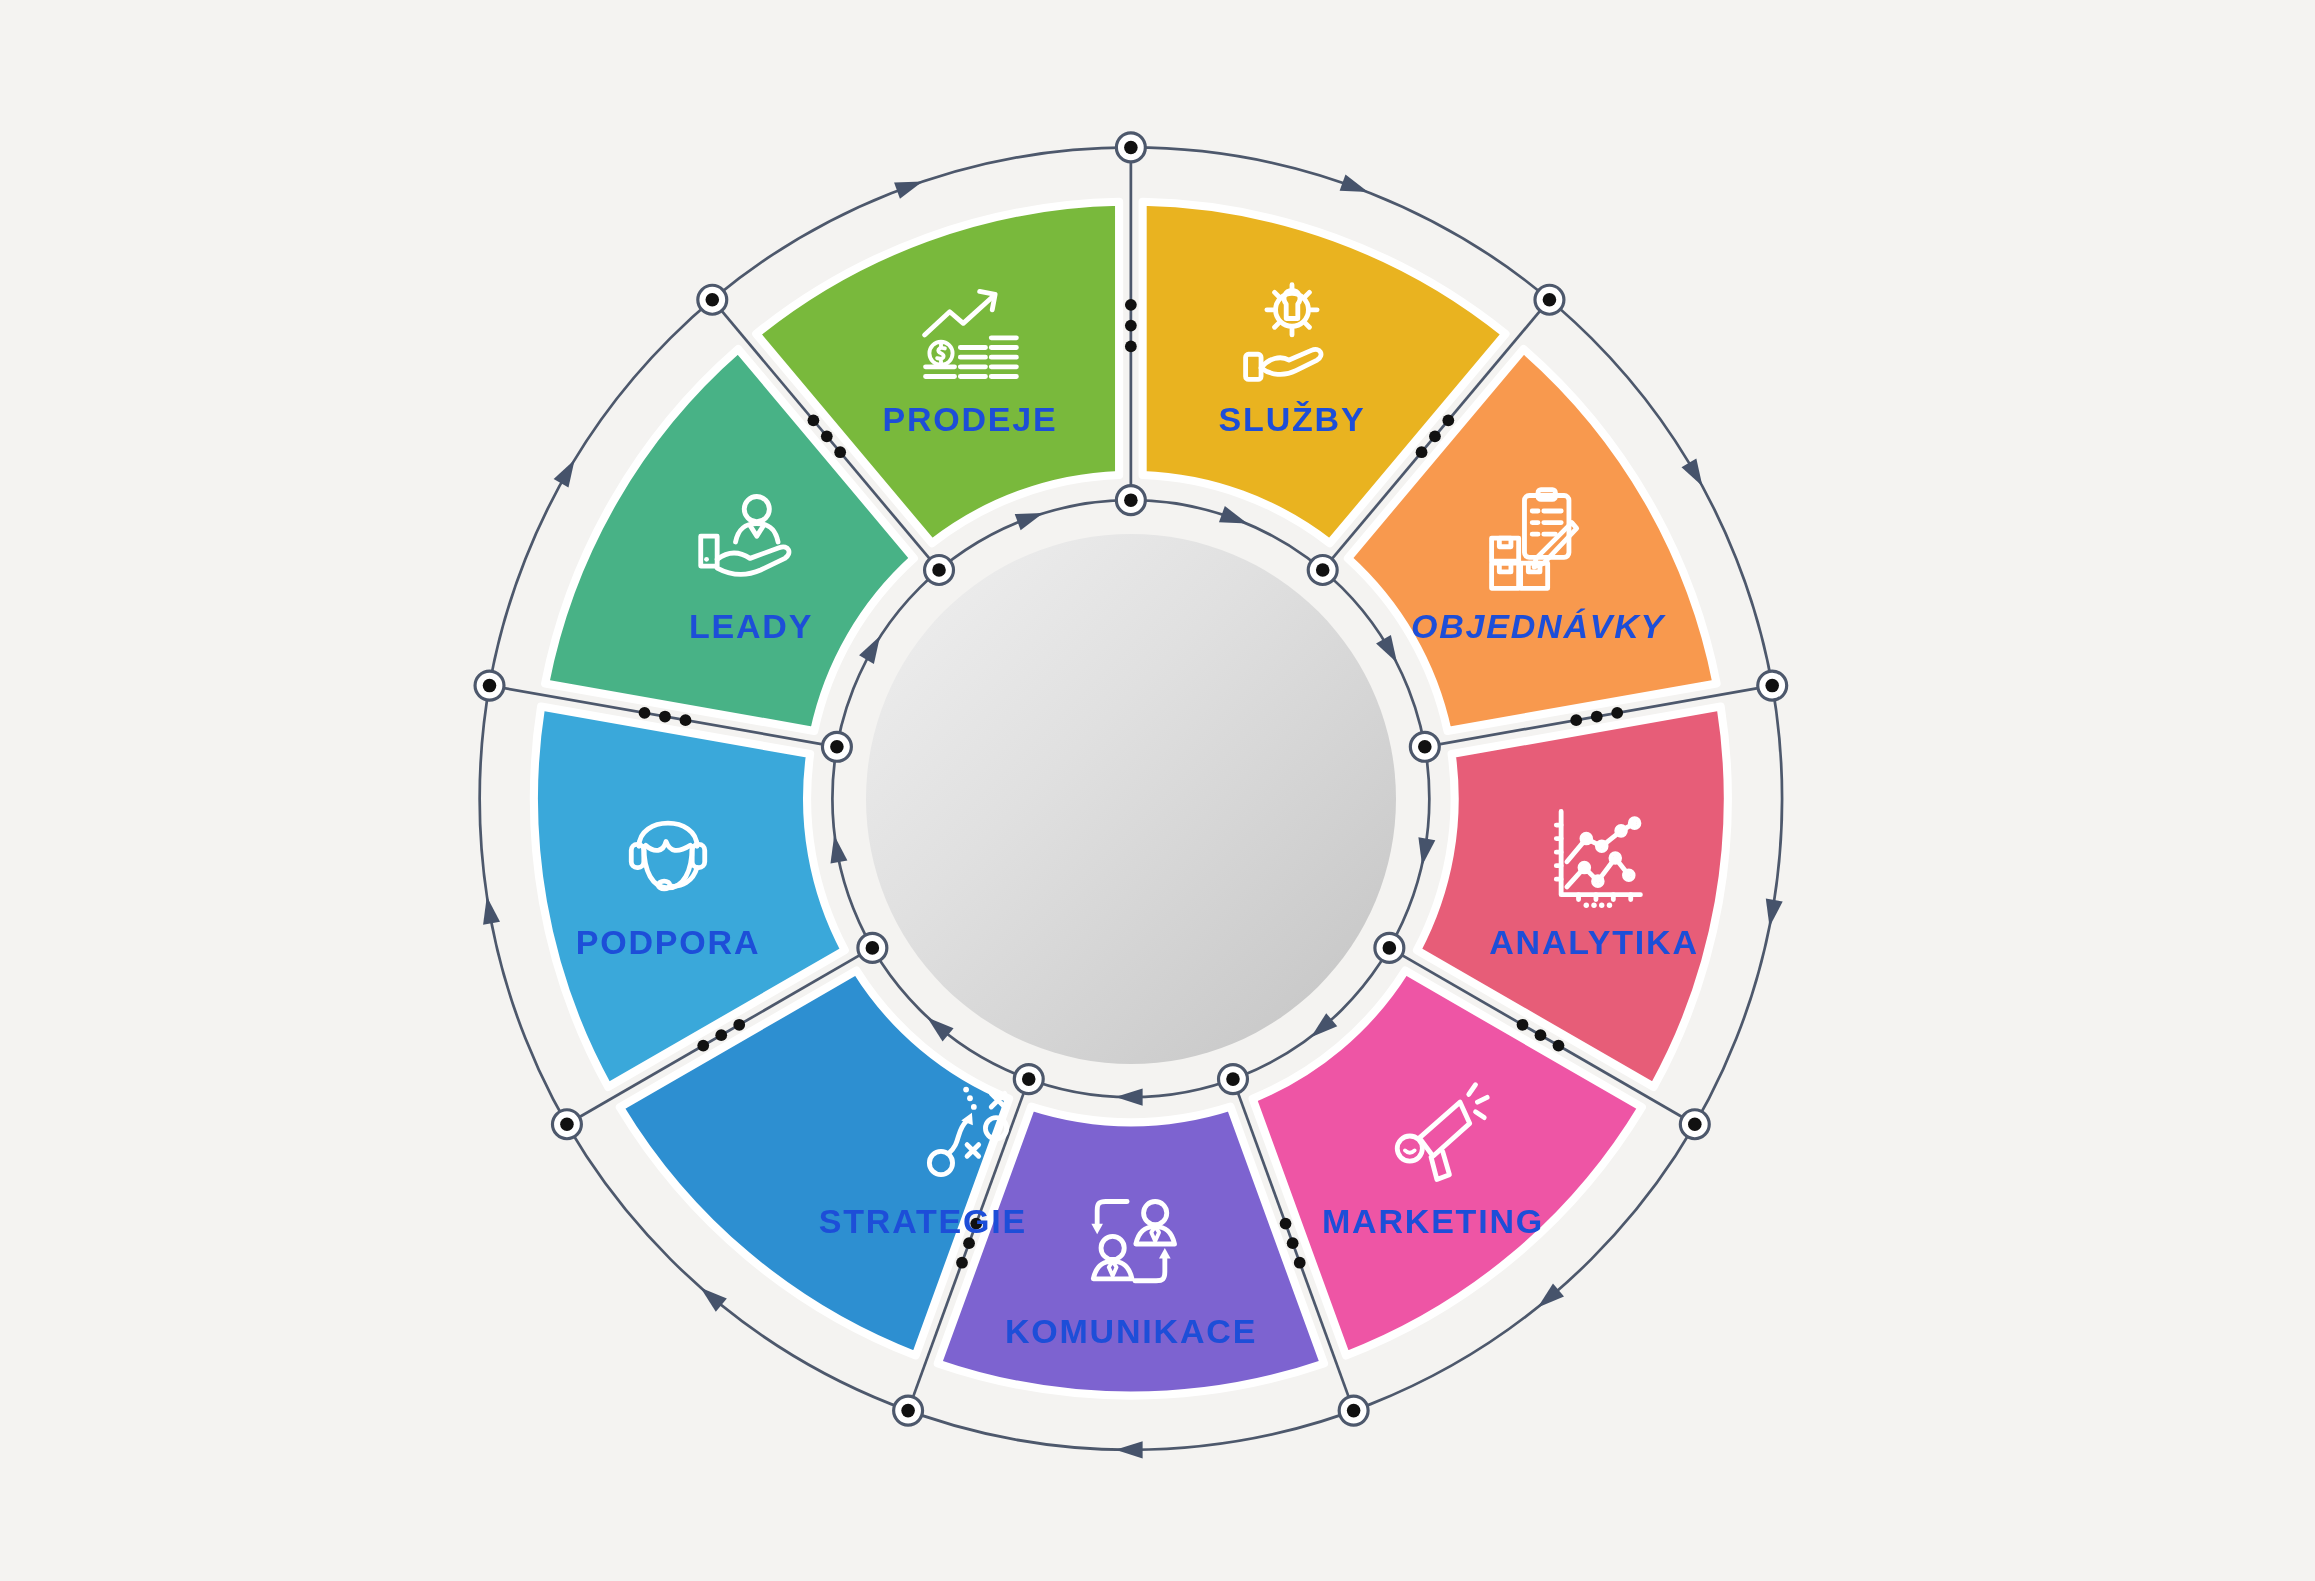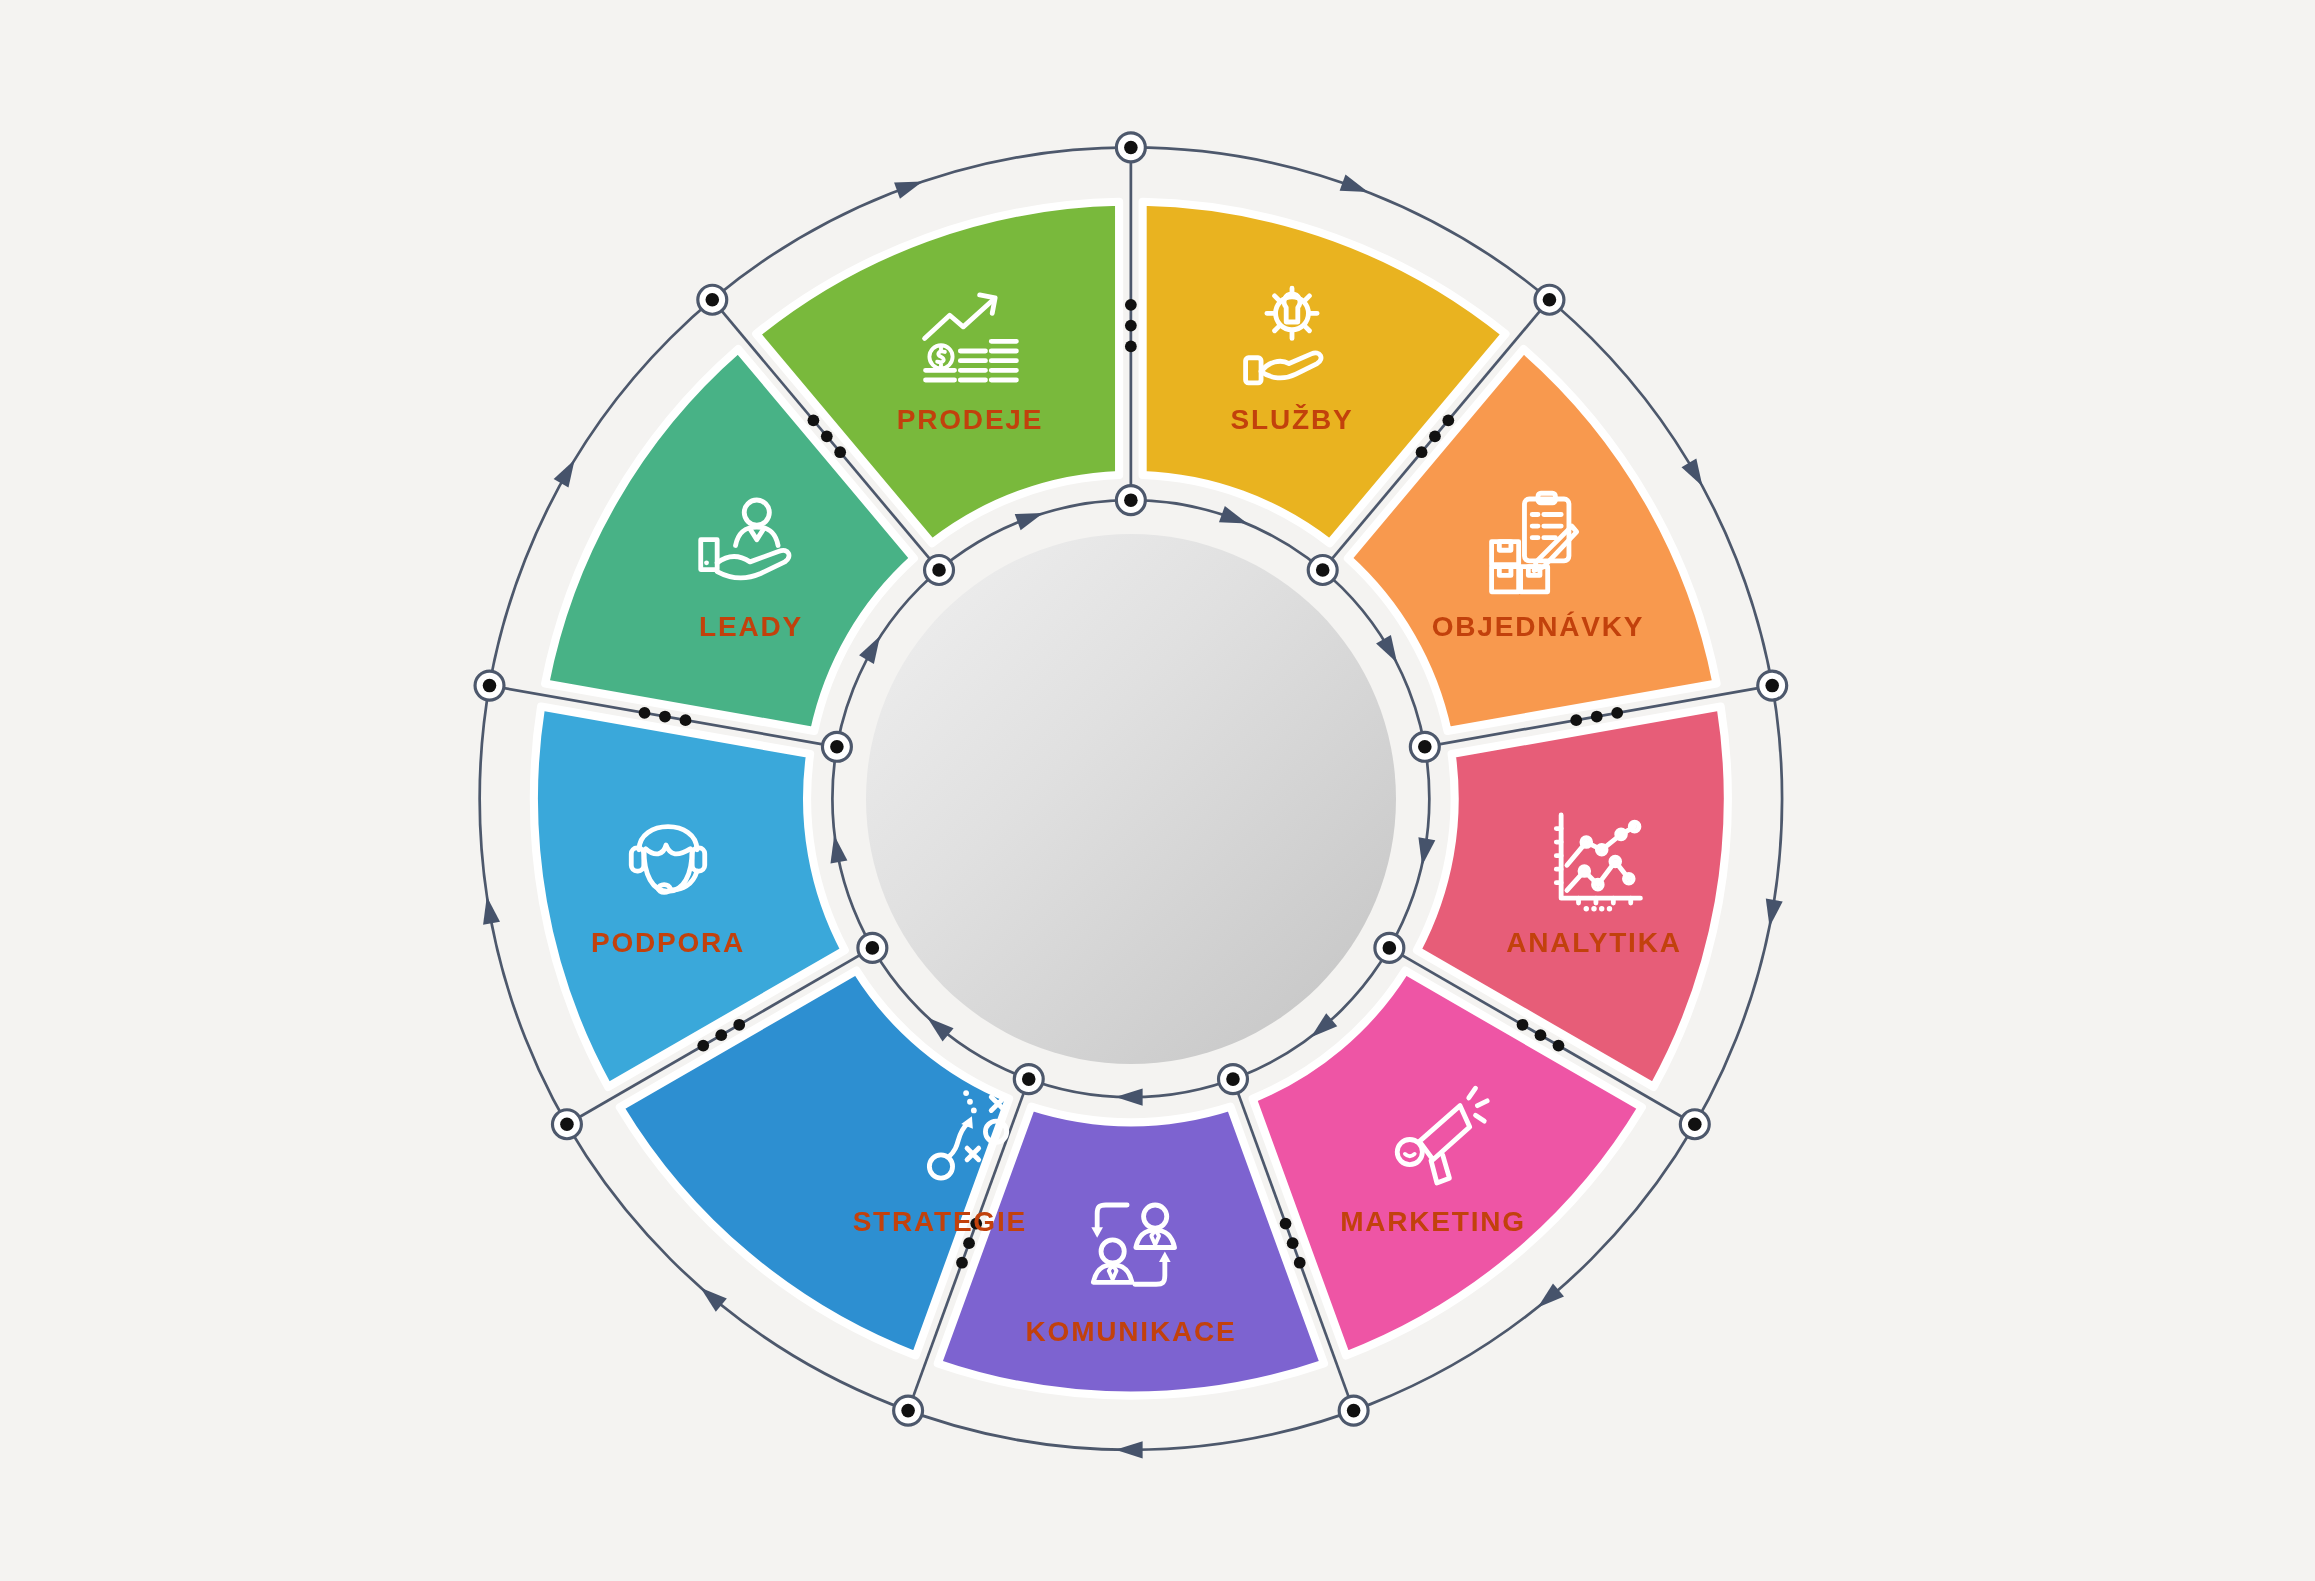--- a/index.html
+++ b/index.html
@@ -15,21 +15,21 @@
     display:flex;align-items:center;justify-content:center;}
   .center-title{font-weight:700;font-size:87px;letter-spacing:3.6px;color:#6c6d70;}
   
   .seg-stack{position:absolute;width:398px;display:flex;flex-direction:column;
     align-items:center;gap:9px;transform:translate(-50%,-50%);}
   .seg-icon{width:116px;height:116px;}
   .seg-icon *{stroke:#ffffff;fill:none;stroke-width:5;stroke-linecap:round;stroke-linejoin:round;}
   .seg-icon .f{fill:#ffffff;stroke:none;}
   .seg-icon .w7{stroke-width:7;}
   .seg-icon .w4{stroke-width:4;}
-  .seg-label{font-weight:700;font-size:28px;letter-spacing:1.8px;color:#c2410c;white-space:nowrap;}
+  .seg-label{font-weight:700;font-size:34px;letter-spacing:1.8px;color:#1d4ed8;white-space:nowrap;}
 </style>
 </head>
 <body>
 
 <div class="stage" style="background: rgb(244, 243, 241);">
   <svg id="wheel-svg" width="2316" height="1581" viewBox="0 0 2560 1748">
       <path d="M835.8,369.2 A660 660 0 0 1 1237,223.1 L1237,525.2 A358 358 0 0 0 1030,600.6 Z" fill="#79b93c" stroke="#ffffff" stroke-width="9" stroke-linejoin="round"></path>
       <path d="M1263,223.1 A660 660 0 0 1 1664.2,369.2 L1470,600.6 A358 358 0 0 0 1263,525.2 Z" fill="#e9b320" stroke="#ffffff" stroke-width="9" stroke-linejoin="round"></path>
       <path d="M1684.1,385.9 A660 660 0 0 1 1897.6,755.6 L1600.1,808.1 A358 358 0 0 0 1489.9,617.3 Z" fill="#f8994e" stroke="#ffffff" stroke-width="9" stroke-linejoin="round"></path>
       <path d="M1902.1,781.2 A660 660 0 0 1 1828,1201.7 L1566.3,1050.6 A358 358 0 0 0 1604.6,833.7 Z" fill="#e75d78" stroke="#ffffff" stroke-width="9" stroke-linejoin="round"></path>
@@ -152,21 +152,21 @@
       <div class="seg-stack" style="left: 1292px; top: 357px;">
         <svg class="seg-icon" viewBox="0 0 120 120">
           <circle cx="60" cy="36" r="17"></circle>
    <path d="M60 10 V17 M60 55 V62 M34 36 H41 M79 36 H86 M42 18 L47 23 M73 49 L78 54 M78 18 L73 23 M47 49 L42 54"></path>
    <path d="M54 30 C49 24 53 16 60 16 C67 16 71 24 66 30 L66 45 L54 45 Z"></path>
    <rect x="12" y="82" width="16" height="26" rx="3"></rect>
    <path d="M28 96 C36 86 48 83 57 88 L80 78 C89 74 94 83 86 88 L64 99 C52 105 38 104 28 96"></path>
         </svg>
         <div class="seg-label">SLUŽBY</div>
       </div>
-      <div class="seg-stack" style="left: 1538px; top: 564px;">
+      <div class="seg-stack" style="left: 1538px; top: 564px; font-style: italic;">
         <svg class="seg-icon" viewBox="0 0 120 120">
           <rect x="46" y="14" width="46" height="64" rx="5"></rect>
    <rect x="60" y="8" width="18" height="10" rx="3"></rect>
    <path d="M54 30 h6 M54 42 h6 M54 54 h6"></path>
           <path d="M66 30 h18 M66 42 h18 M66 54 h12"></path>
    <path d="M95 42 L100 48 L66 84 L56 88 L58 79 Z"></path>
    <rect x="12" y="58" width="28" height="24"></rect>
           <rect x="20" y="58" width="12" height="9"></rect>
    <rect x="12" y="84" width="28" height="26"></rect>
           <rect x="20" y="84" width="12" height="9"></rect>

